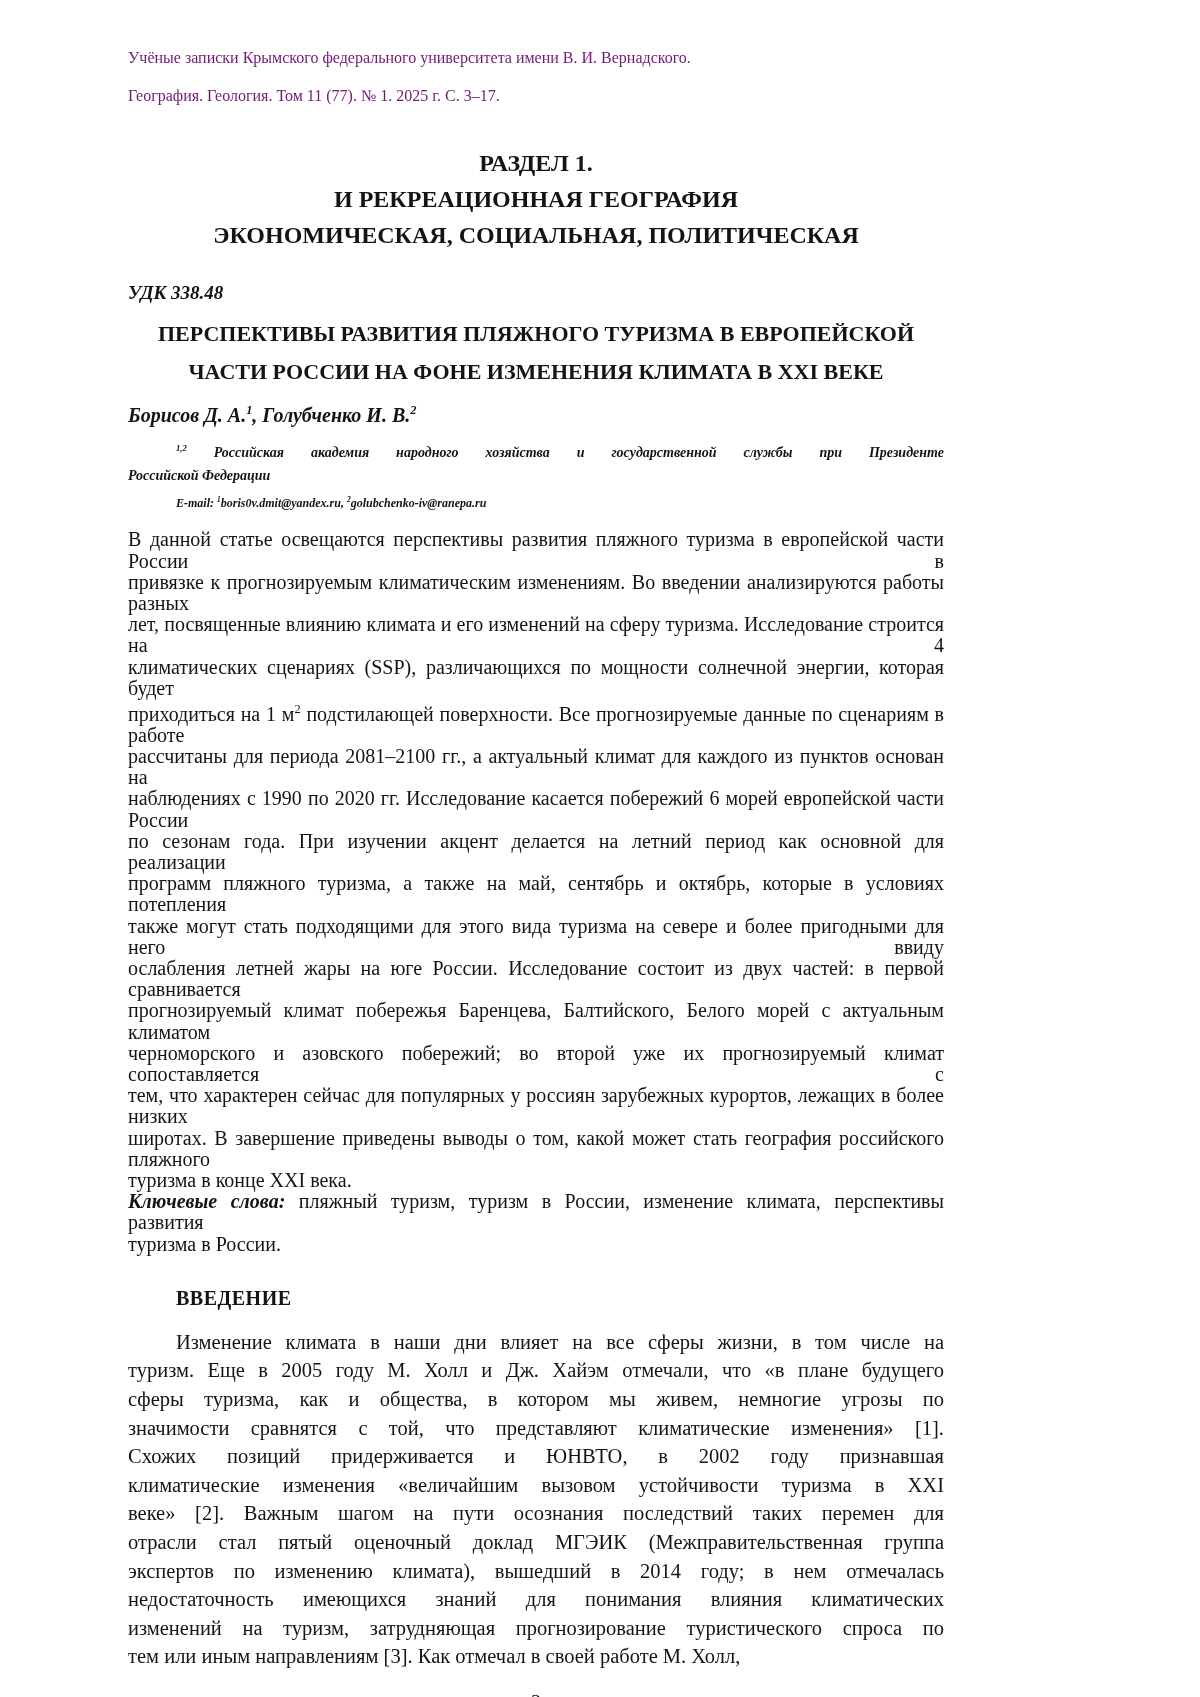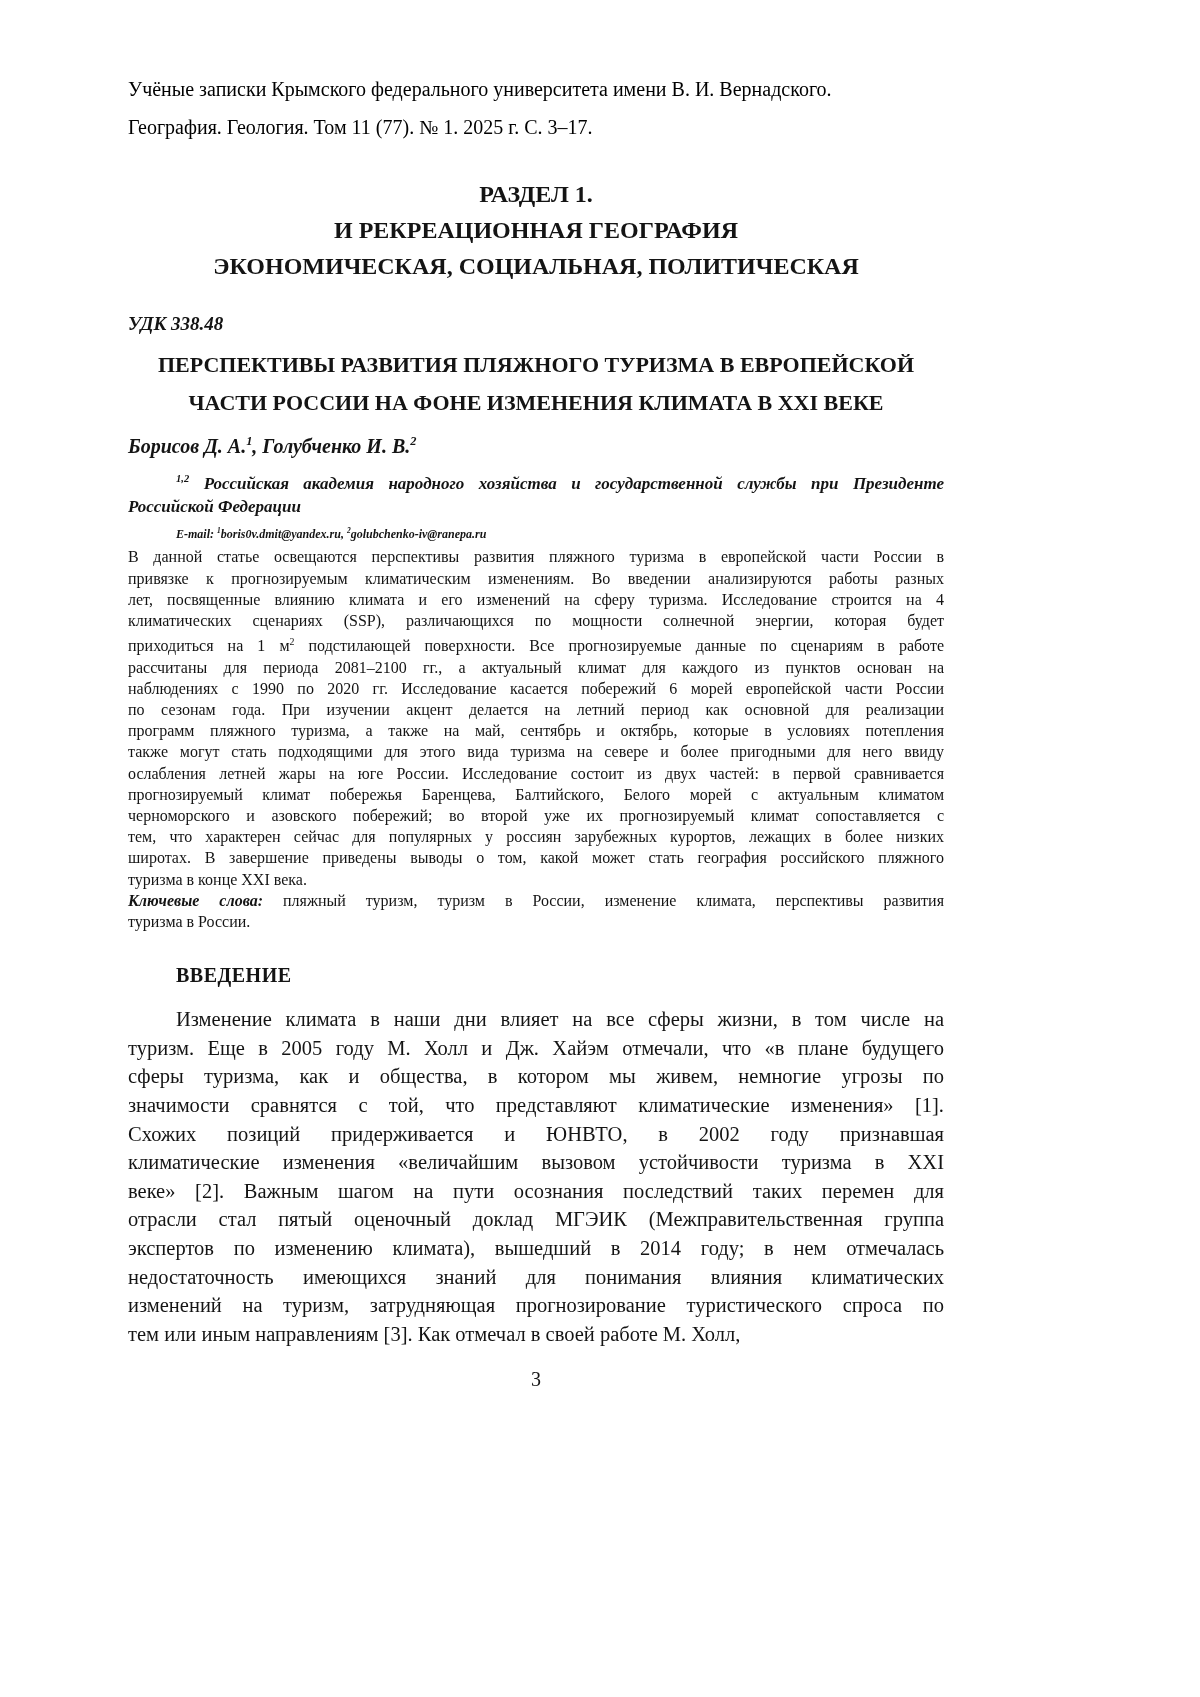--- a/index.html
+++ b/index.html
@@ -13,24 +13,24 @@
     color: #141414;
     overflow: hidden;
   }
   .content {
     position: absolute;
     left: 128px;
     top: 0;
     width: 816px;
   }
   .journal-header {
-    margin-top: 70px;
-    font-size: 20px;
+    margin-top: 39px;
+    font-size: 16px;
     line-height: 38px;
-    color: #000000;
+    color: #701a75;
   }
   .section-heading {
     margin-top: 30px;
     font-size: 24px;
     font-weight: bold;
     line-height: 36px;
     text-align: center;
   }
   .udk {
     margin-top: 28px;
@@ -49,39 +49,40 @@
   .authors {
     margin-top: 2px;
     font-size: 20px;
     font-weight: bold;
     font-style: italic;
     line-height: 34px;
     text-align: left;
   }
   .affiliation {
     margin-top: 4px;
-    font-size: 17px;
+    font-size: 14px;
     font-weight: bold;
     font-style: italic;
     line-height: 24px;
   }
   .aff-line1 {
     text-indent: 48px;
     text-align: justify;
     text-align-last: justify;
   }
   .email {
     font-size: 12px;
     font-weight: bold;
     font-style: italic;
     line-height: 24px;
     padding-left: 48px;
   }
   .abstract {
-    font-size: 16px;
+    margin-top: 14px;
+    font-size: 20px;
     line-height: 21.2px;
   }
   .j {
     text-align: justify;
     text-align-last: justify;
   }
   .keywords-label { font-weight: bold; font-style: italic; }
   .intro-heading {
     margin-top: 31px;
     font-size: 20px;

